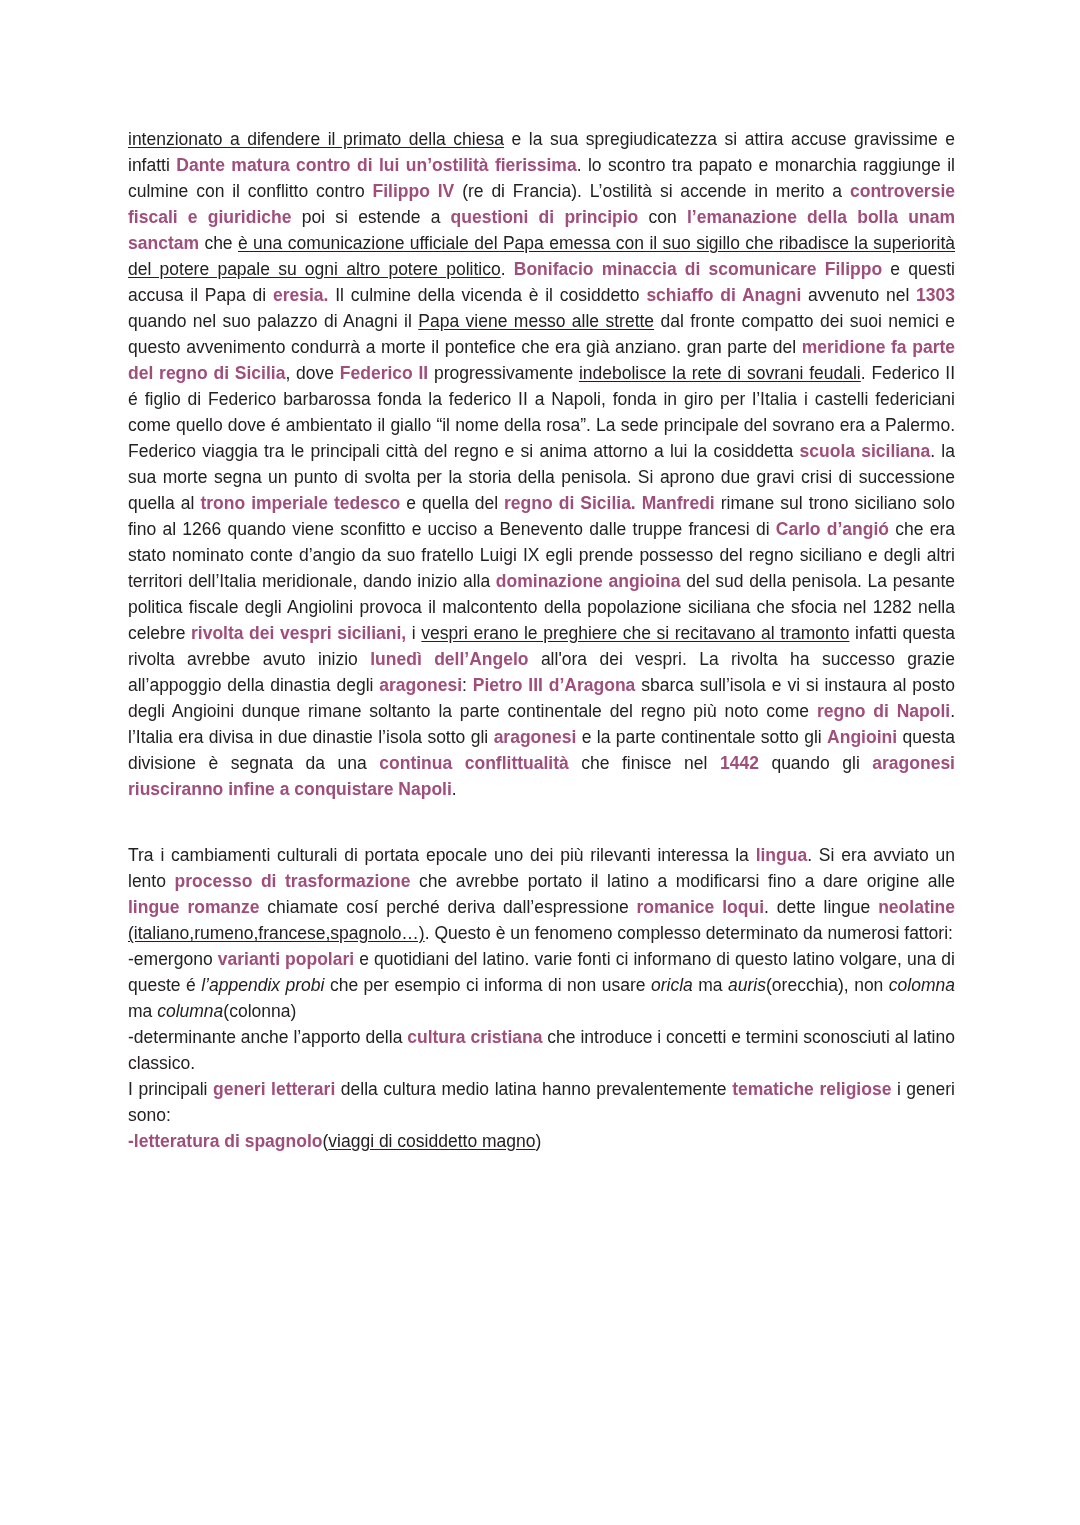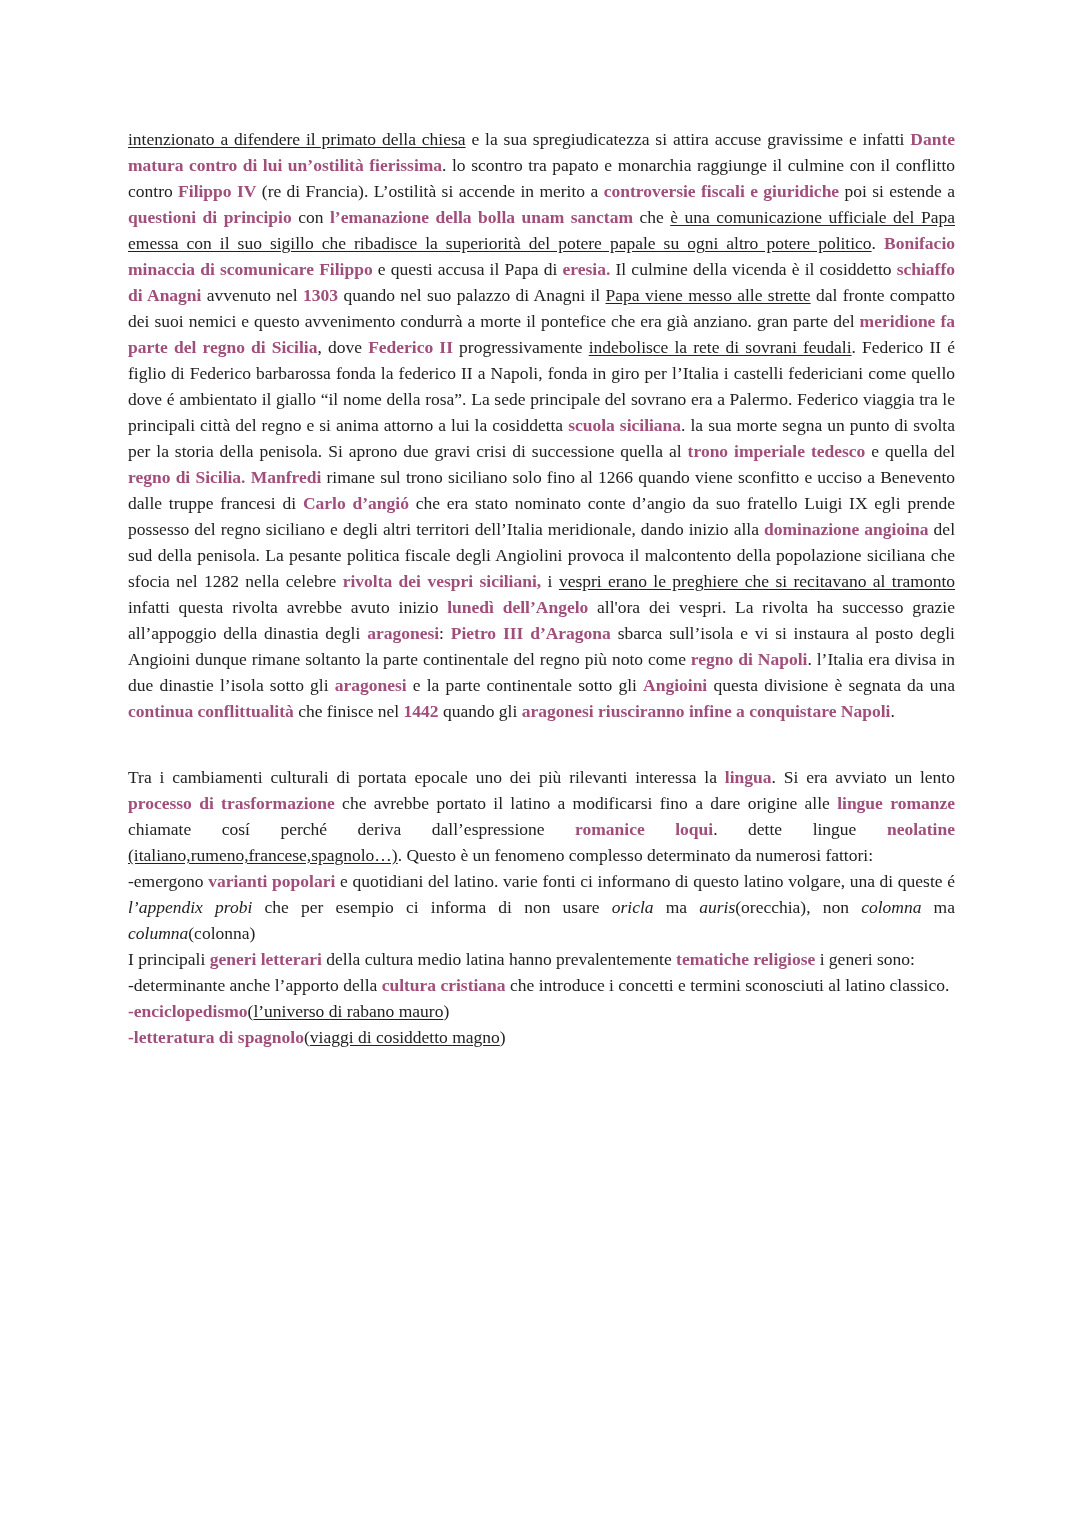--- a/index.html
+++ b/index.html
@@ -17,21 +17,21 @@
     width: 1080px;
     height: 1525px;
     background: var(--page-bg);
     overflow: hidden;
   }
   .content {
     position: absolute;
     left: 128px;
     top: 126px;
     width: 827px;
-    font-family: Liberation Serif, serif;
+    font-family: Liberation Sans, sans-serif;
     font-size: 17.5px;
     line-height: 26px;
     color: var(--text);
     text-align: justify;
   }
   .para {
     margin: 0;
     padding: 0;
   }
   .para.gap {
@@ -51,18 +51,17 @@
   }
 </style>
 </head>
 <body>
 
 <div class="page">
   <div class="content">
       <p class="para"><span class="run underline">intenzionato a difendere il primato della chiesa</span><span class="run"> e la sua spregiudicatezza si attira accuse gravissime e infatti </span><span class="run accent">Dante matura contro di lui un’ostilità fierissima</span><span class="run">. lo scontro tra papato e monarchia raggiunge il culmine con il conflitto contro </span><span class="run accent">Filippo IV</span><span class="run"> (re di Francia). L’ostilità si accende in merito a </span><span class="run accent">controversie fiscali e giuridiche</span><span class="run"> poi si estende a </span><span class="run accent">questioni di principio</span><span class="run"> con </span><span class="run accent">l’emanazione della bolla unam sanctam</span><span class="run"> che </span><span class="run underline">è una comunicazione ufficiale del Papa emessa con il suo sigillo che ribadisce la superiorità del potere papale su ogni altro potere politico</span><span class="run">. </span><span class="run accent">Bonifacio minaccia di scomunicare Filippo</span><span class="run"> e questi accusa il Papa di </span><span class="run accent">eresia.</span><span class="run"> Il culmine della vicenda è il cosiddetto </span><span class="run accent">schiaffo di Anagni</span><span class="run"> avvenuto nel </span><span class="run accent">1303</span><span class="run"> quando nel suo palazzo di Anagni il </span><span class="run underline">Papa viene messo alle strette</span><span class="run"> dal fronte compatto dei suoi nemici e questo avvenimento condurrà a morte il pontefice che era già anziano. gran parte del </span><span class="run accent">meridione fa parte del regno di Sicilia</span><span class="run">, dove </span><span class="run accent">Federico II</span><span class="run"> progressivamente </span><span class="run underline">indebolisce la rete di sovrani feudali</span><span class="run">. Federico II é figlio di Federico barbarossa fonda la federico II a Napoli, fonda in giro per l’Italia i castelli federiciani come quello dove é ambientato il giallo “il nome della rosa”. La sede principale del sovrano era a Palermo. Federico viaggia tra le principali città del regno e si anima attorno a lui la cosiddetta </span><span class="run accent">scuola siciliana</span><span class="run">. la sua morte segna un punto di svolta per la storia della penisola. Si aprono due gravi crisi di successione quella al </span><span class="run accent">trono imperiale tedesco</span><span class="run"> e quella del </span><span class="run accent">regno di Sicilia.</span><span class="run"> </span><span class="run accent">Manfredi</span><span class="run"> rimane sul trono siciliano solo fino al 1266 quando viene sconfitto e ucciso a Benevento dalle truppe francesi di </span><span class="run accent">Carlo d’angió</span><span class="run"> che era stato nominato conte d’angio da suo fratello Luigi IX egli prende possesso del regno siciliano e degli altri territori dell’Italia meridionale, dando inizio alla </span><span class="run accent">dominazione angioina</span><span class="run"> del sud della penisola. La pesante politica fiscale degli Angiolini provoca il malcontento della popolazione siciliana che sfocia nel 1282 nella celebre </span><span class="run accent">rivolta dei vespri siciliani,</span><span class="run"> i </span><span class="run underline">vespri erano le preghiere che si recitavano al tramonto</span><span class="run"> infatti questa rivolta avrebbe avuto inizio </span><span class="run accent">lunedì dell’Angelo</span><span class="run"> all'ora dei vespri. La rivolta ha successo grazie all’appoggio della dinastia degli </span><span class="run accent">aragonesi</span><span class="run">: </span><span class="run accent">Pietro III d’Aragona</span><span class="run"> sbarca sull’isola e vi si instaura al posto degli Angioini dunque rimane soltanto la parte continentale del regno più noto come </span><span class="run accent">regno di Napoli</span><span class="run">. l’Italia era divisa in due dinastie l’isola sotto gli </span><span class="run accent">aragonesi</span><span class="run"> e la parte continentale sotto gli </span><span class="run accent">Angioini</span><span class="run"> questa divisione è segnata da una </span><span class="run accent">continua conflittualità</span><span class="run"> che finisce nel </span><span class="run accent">1442</span><span class="run"> quando gli </span><span class="run accent">aragonesi riusciranno infine a conquistare Napoli</span><span class="run">.</span></p>
       <p class="para gap"><span class="run">Tra i cambiamenti culturali di portata epocale uno dei più rilevanti interessa la </span><span class="run accent">lingua</span><span class="run">. Si era avviato un lento </span><span class="run accent">processo di trasformazione</span><span class="run"> che avrebbe portato il latino a modificarsi fino a dare origine alle </span><span class="run accent">lingue romanze</span><span class="run"> chiamate cosí perché deriva dall’espressione </span><span class="run accent">romanice loqui</span><span class="run">. dette lingue </span><span class="run accent">neolatine</span><span class="run"> </span><span class="run underline">(italiano,rumeno,francese,spagnolo…)</span><span class="run">. Questo è un fenomeno complesso determinato da numerosi fattori:</span></p>
       <p class="para"><span class="run">-emergono </span><span class="run accent">varianti popolari</span><span class="run"> e quotidiani del latino. varie fonti ci informano di questo latino volgare, una di queste é </span><span class="run italic">l’appendix probi</span><span class="run"> che per esempio ci informa di non usare </span><span class="run italic">oricla</span><span class="run"> ma </span><span class="run italic">auris</span><span class="run">(orecchia), non </span><span class="run italic">colomna</span><span class="run"> ma </span><span class="run italic">columna</span><span class="run">(colonna)</span></p>
+      <p class="para"><span class="run">-determinante anche l’apporto della </span><span class="run accent">cultura cristiana</span><span class="run"> che introduce i concetti e termini sconosciuti al latino classico.</span></p>
       <p class="para"><span class="run">I principali </span><span class="run accent">generi letterari</span><span class="run"> della cultura medio latina hanno prevalentemente </span><span class="run accent">tematiche religiose</span><span class="run"> i generi sono:</span></p>
-      <p class="para"><span class="run">-determinante anche l’apporto della </span><span class="run accent">cultura cristiana</span><span class="run"> che introduce i concetti e termini sconosciuti al latino classico.</span></p>
-      <p class="para"><span class="run accent">-enciclopedismo</span><span class="run">(</span><span class="run underline">l’universo di rabano mauro</span><span class="run">)</span></p>
       <p class="para"><span class="run accent">-letteratura di spagnolo</span><span class="run">(</span><span class="run underline">viaggi di cosiddetto magno</span><span class="run">)</span></p>
     </div>
 </div>
 
 </body></html>

